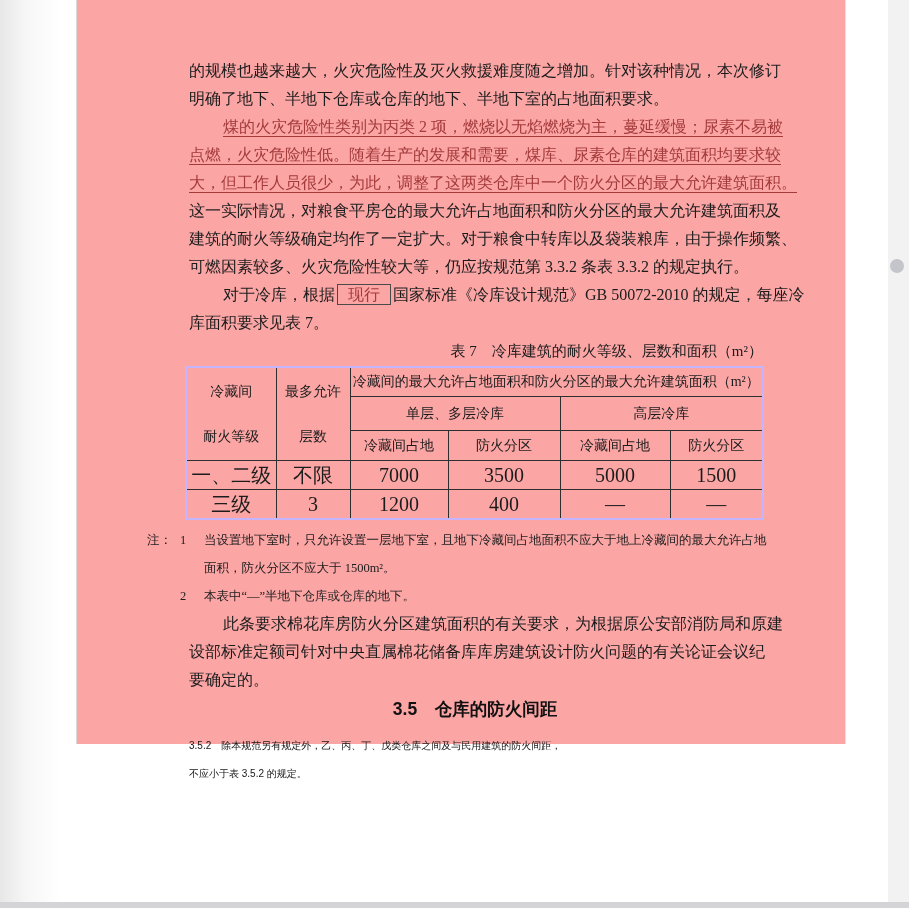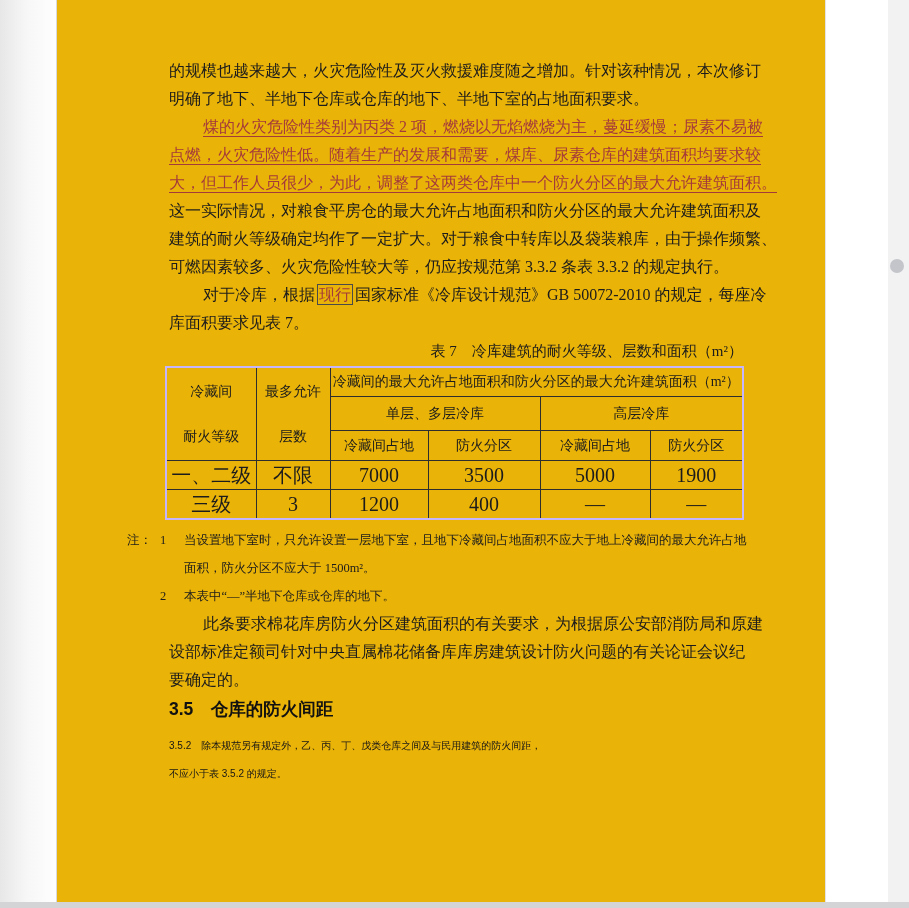--- a/index.html
+++ b/index.html
@@ -12,22 +12,22 @@
     font-family:"Liberation Serif","DejaVu Serif",serif;
     color:#1c1c1c;
   }
   
   .left-shade {
     position:absolute; left:0; top:0; width:60px; height:908px;
     background:linear-gradient(to right,#e7e7e7 0%,#f7f7f7 45%,#ffffff 100%);
   }
   
   .page {
-    position:absolute; left:56px; top:0; width:770px; height:908px;
-    background:#eab308;
+    position:absolute; left:76px; top:0; width:770px; height:744px;
+    background:#fca5a5;
     border-left:1px solid #d9d9db;
     border-right:1px solid #e3e3e5;
   }
   
   .right-strip {
     position:absolute; left:888px; top:0; width:21px; height:908px;
     background:#f2f2f3;
   }
   .scroll-dot {
     position:absolute; left:890px; top:259px; width:14px; height:14px;
@@ -49,21 +49,21 @@
     color:#a43b3b;
     text-decoration:underline;
     text-underline-offset:4px;
     text-decoration-thickness:1px;
   }
   .rev-box {
     display:inline-block;
     color:#a43b3b;
     border:1px solid #4a4a4a;
     line-height:19px;
-    padding:0 1px;
+    padding:0 10px;
     margin:0 2px;
   }
 
   
   .tbl-title {
     text-align:right; font-size:15px; line-height:26px;
     margin:1px 0 2px -4px; width:578px;
   }
   table.t7 {
     border-collapse:collapse;
@@ -92,21 +92,21 @@
   }
   .note-row { display:flex; }
   .note-label { width:33px; flex:none; }
   .note-num { width:24px; flex:none; }
   .note-text { flex:1; }
 
   
   .sec-heading {
     font-family:"Liberation Sans","DejaVu Sans",sans-serif;
     font-weight:bold; font-size:17.5px; line-height:30px;
-    text-align:left; color:#111;
+    text-align:center; color:#111;
   }
   .clause {
     font-family:"Liberation Sans","DejaVu Sans",sans-serif;
     font-size:10px; color:#161616;
     margin-top:8px; line-height:28px;
   }
 </style>
 </head>
 <body>
 
@@ -169,21 +169,21 @@
           <td>防火分区</td>
           <td>冷藏间占地</td>
           <td>防火分区</td>
         </tr>
         <tr class="dr">
           <td>一、二级</td>
           <td>不限</td>
           <td>7000</td>
           <td>3500</td>
           <td>5000</td>
-          <td>1900</td>
+          <td>1500</td>
         </tr>
         <tr class="dr">
           <td>三级</td>
           <td>3</td>
           <td>1200</td>
           <td>400</td>
           <td>—</td>
           <td>—</td>
         </tr>
       </tbody>

